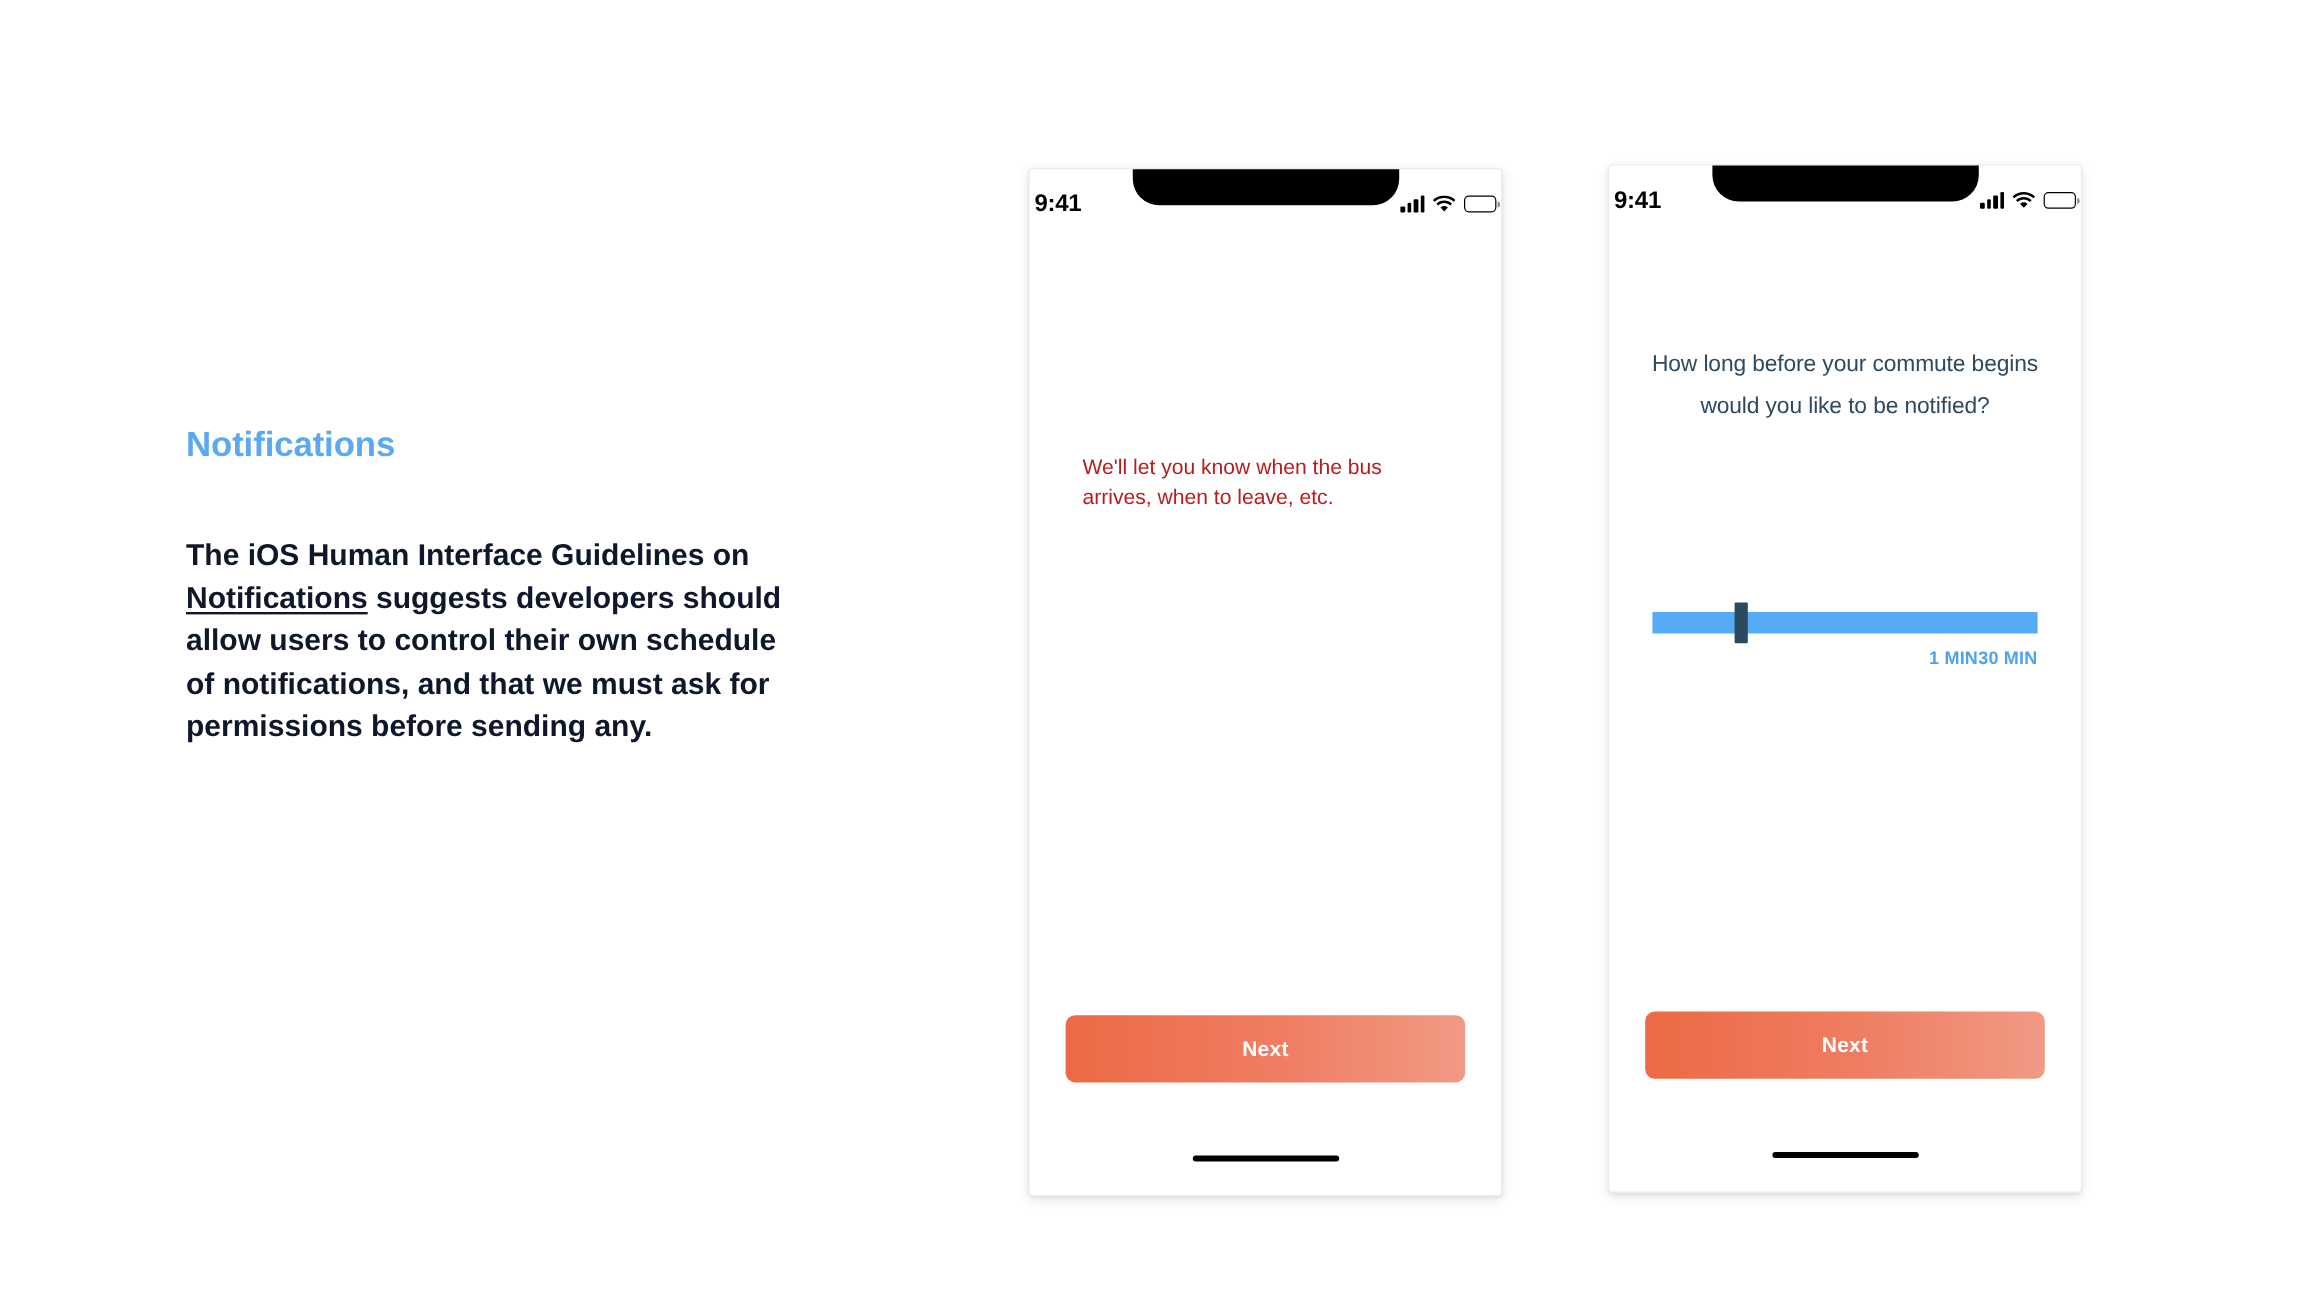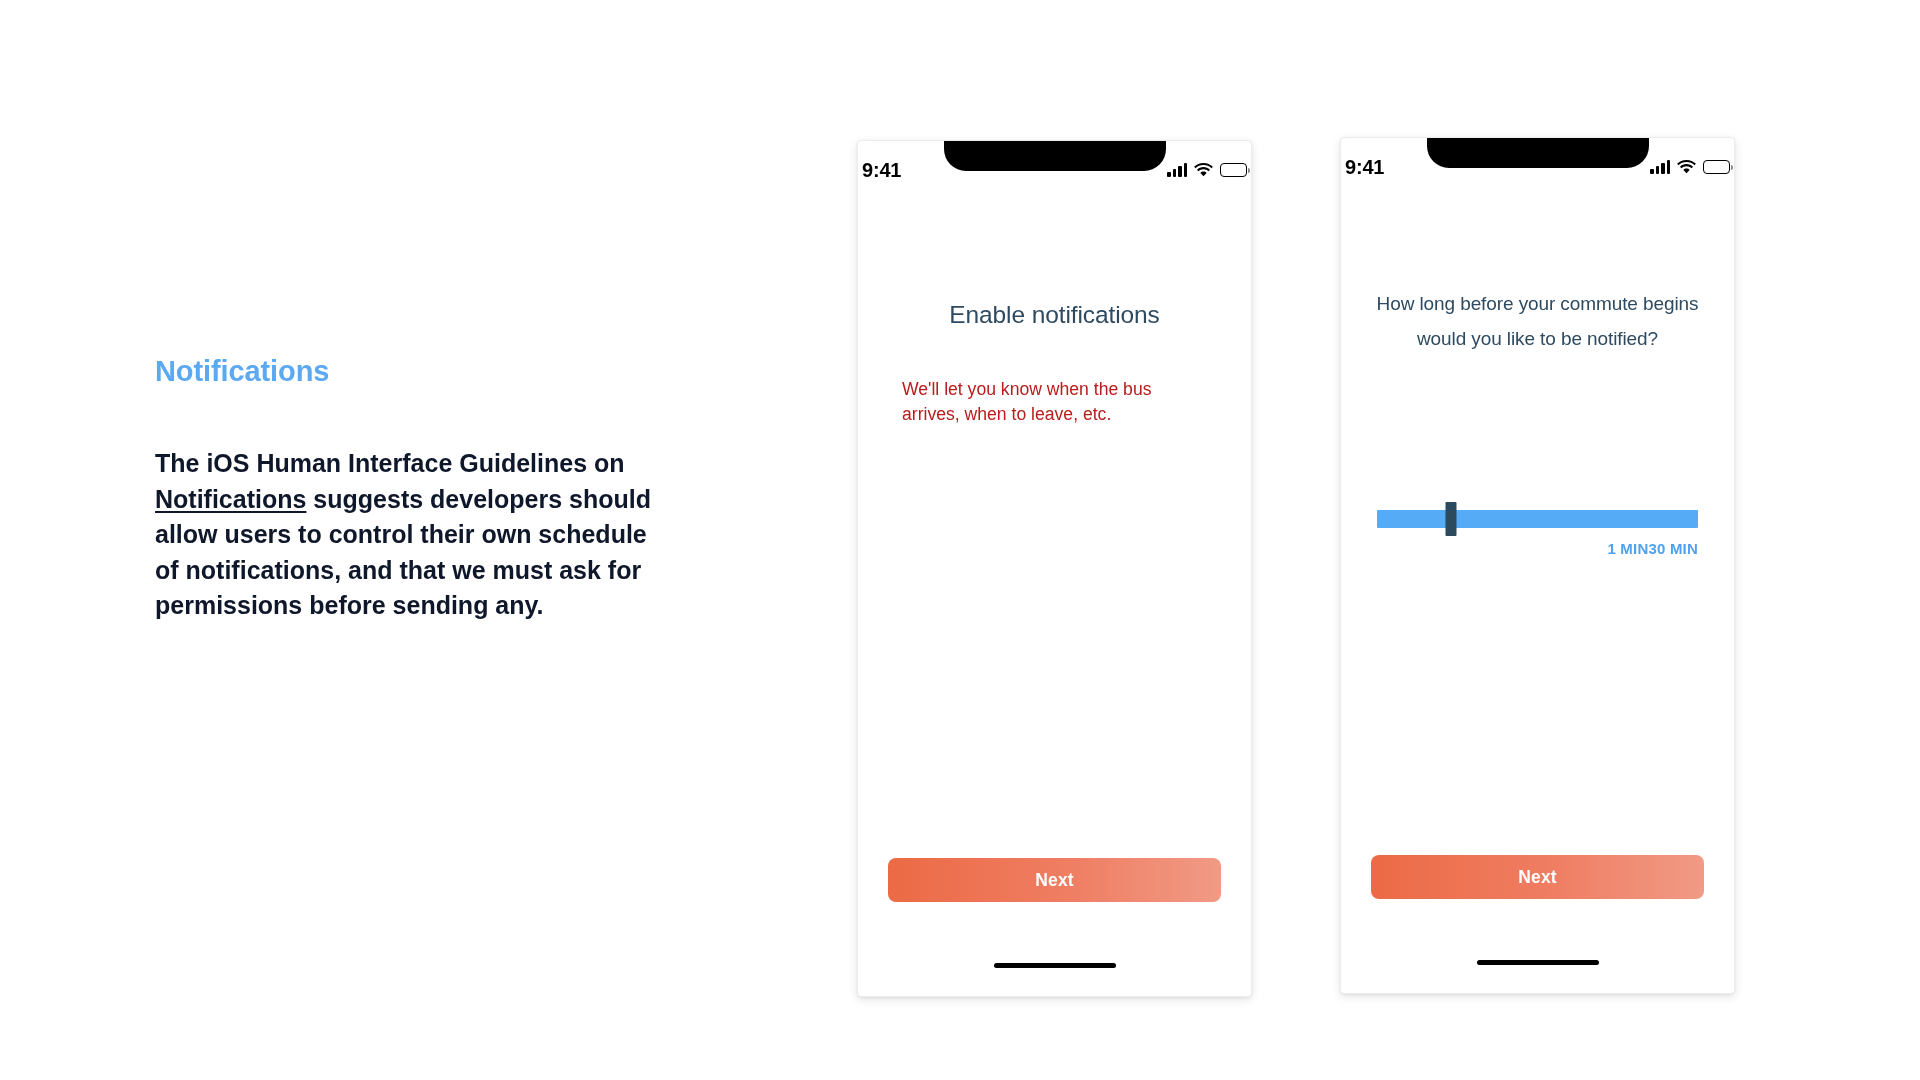--- a/index.html
+++ b/index.html
@@ -226,21 +226,21 @@
     color: #4ea2ef;
     letter-spacing: 0.2px;
   }
 
   
   .next-btn {
     position: absolute;
     left: 30px;
     right: 30px;
     bottom: 94px;
-    height: 44px;
+    height: 56px;
     border: none;
     border-radius: 8px;
     background: linear-gradient(90deg, #ec6a45 0%, #ef7e63 55%, #f19a85 100%);
     color: #ffffff;
     font-size: 17.5px;
     font-weight: 700;
     font-family: "Liberation Sans", sans-serif;
     letter-spacing: 0.2px;
     cursor: pointer;
     display: flex;
@@ -283,21 +283,20 @@
             <path d="M9.5 2.1c3.1 0 5.9 1.2 8 3.1l1.4-1.5C16.5 1.4 13.2 0 9.5 0S2.5 1.4 0.1 3.7l1.4 1.5C3.6 3.3 6.4 2.1 9.5 2.1z" fill="#000"></path>
             <path d="M9.5 6.2c2 0 3.8 0.8 5.1 2.1l1.4-1.5C14.3 5.1 12 4.1 9.5 4.1S4.7 5.1 3 6.8l1.4 1.5C5.7 7 7.5 6.2 9.5 6.2z" fill="#000"></path>
             <path d="M9.5 13.2l3.1-3.3c-0.8-0.8-1.9-1.3-3.1-1.3s-2.3 0.5-3.1 1.3L9.5 13.2z" fill="#000"></path>
           </svg>
       </span>
       <span class="battery"><span class="battery-fill"></span></span>
     </span>
   </div>
 
   <div class="screen">
-    <div class="screen-heading">Enable notifications</div>
     <div class="screen-sub">We'll let you know when the bus arrives, when to leave, etc.</div>
     <button class="next-btn">Next</button>
     <div class="home-indicator"></div>
   </div>
 </div>
 
 <div class="phone phone-2">
   <div class="notch"></div>
 
   <div class="status-bar">

